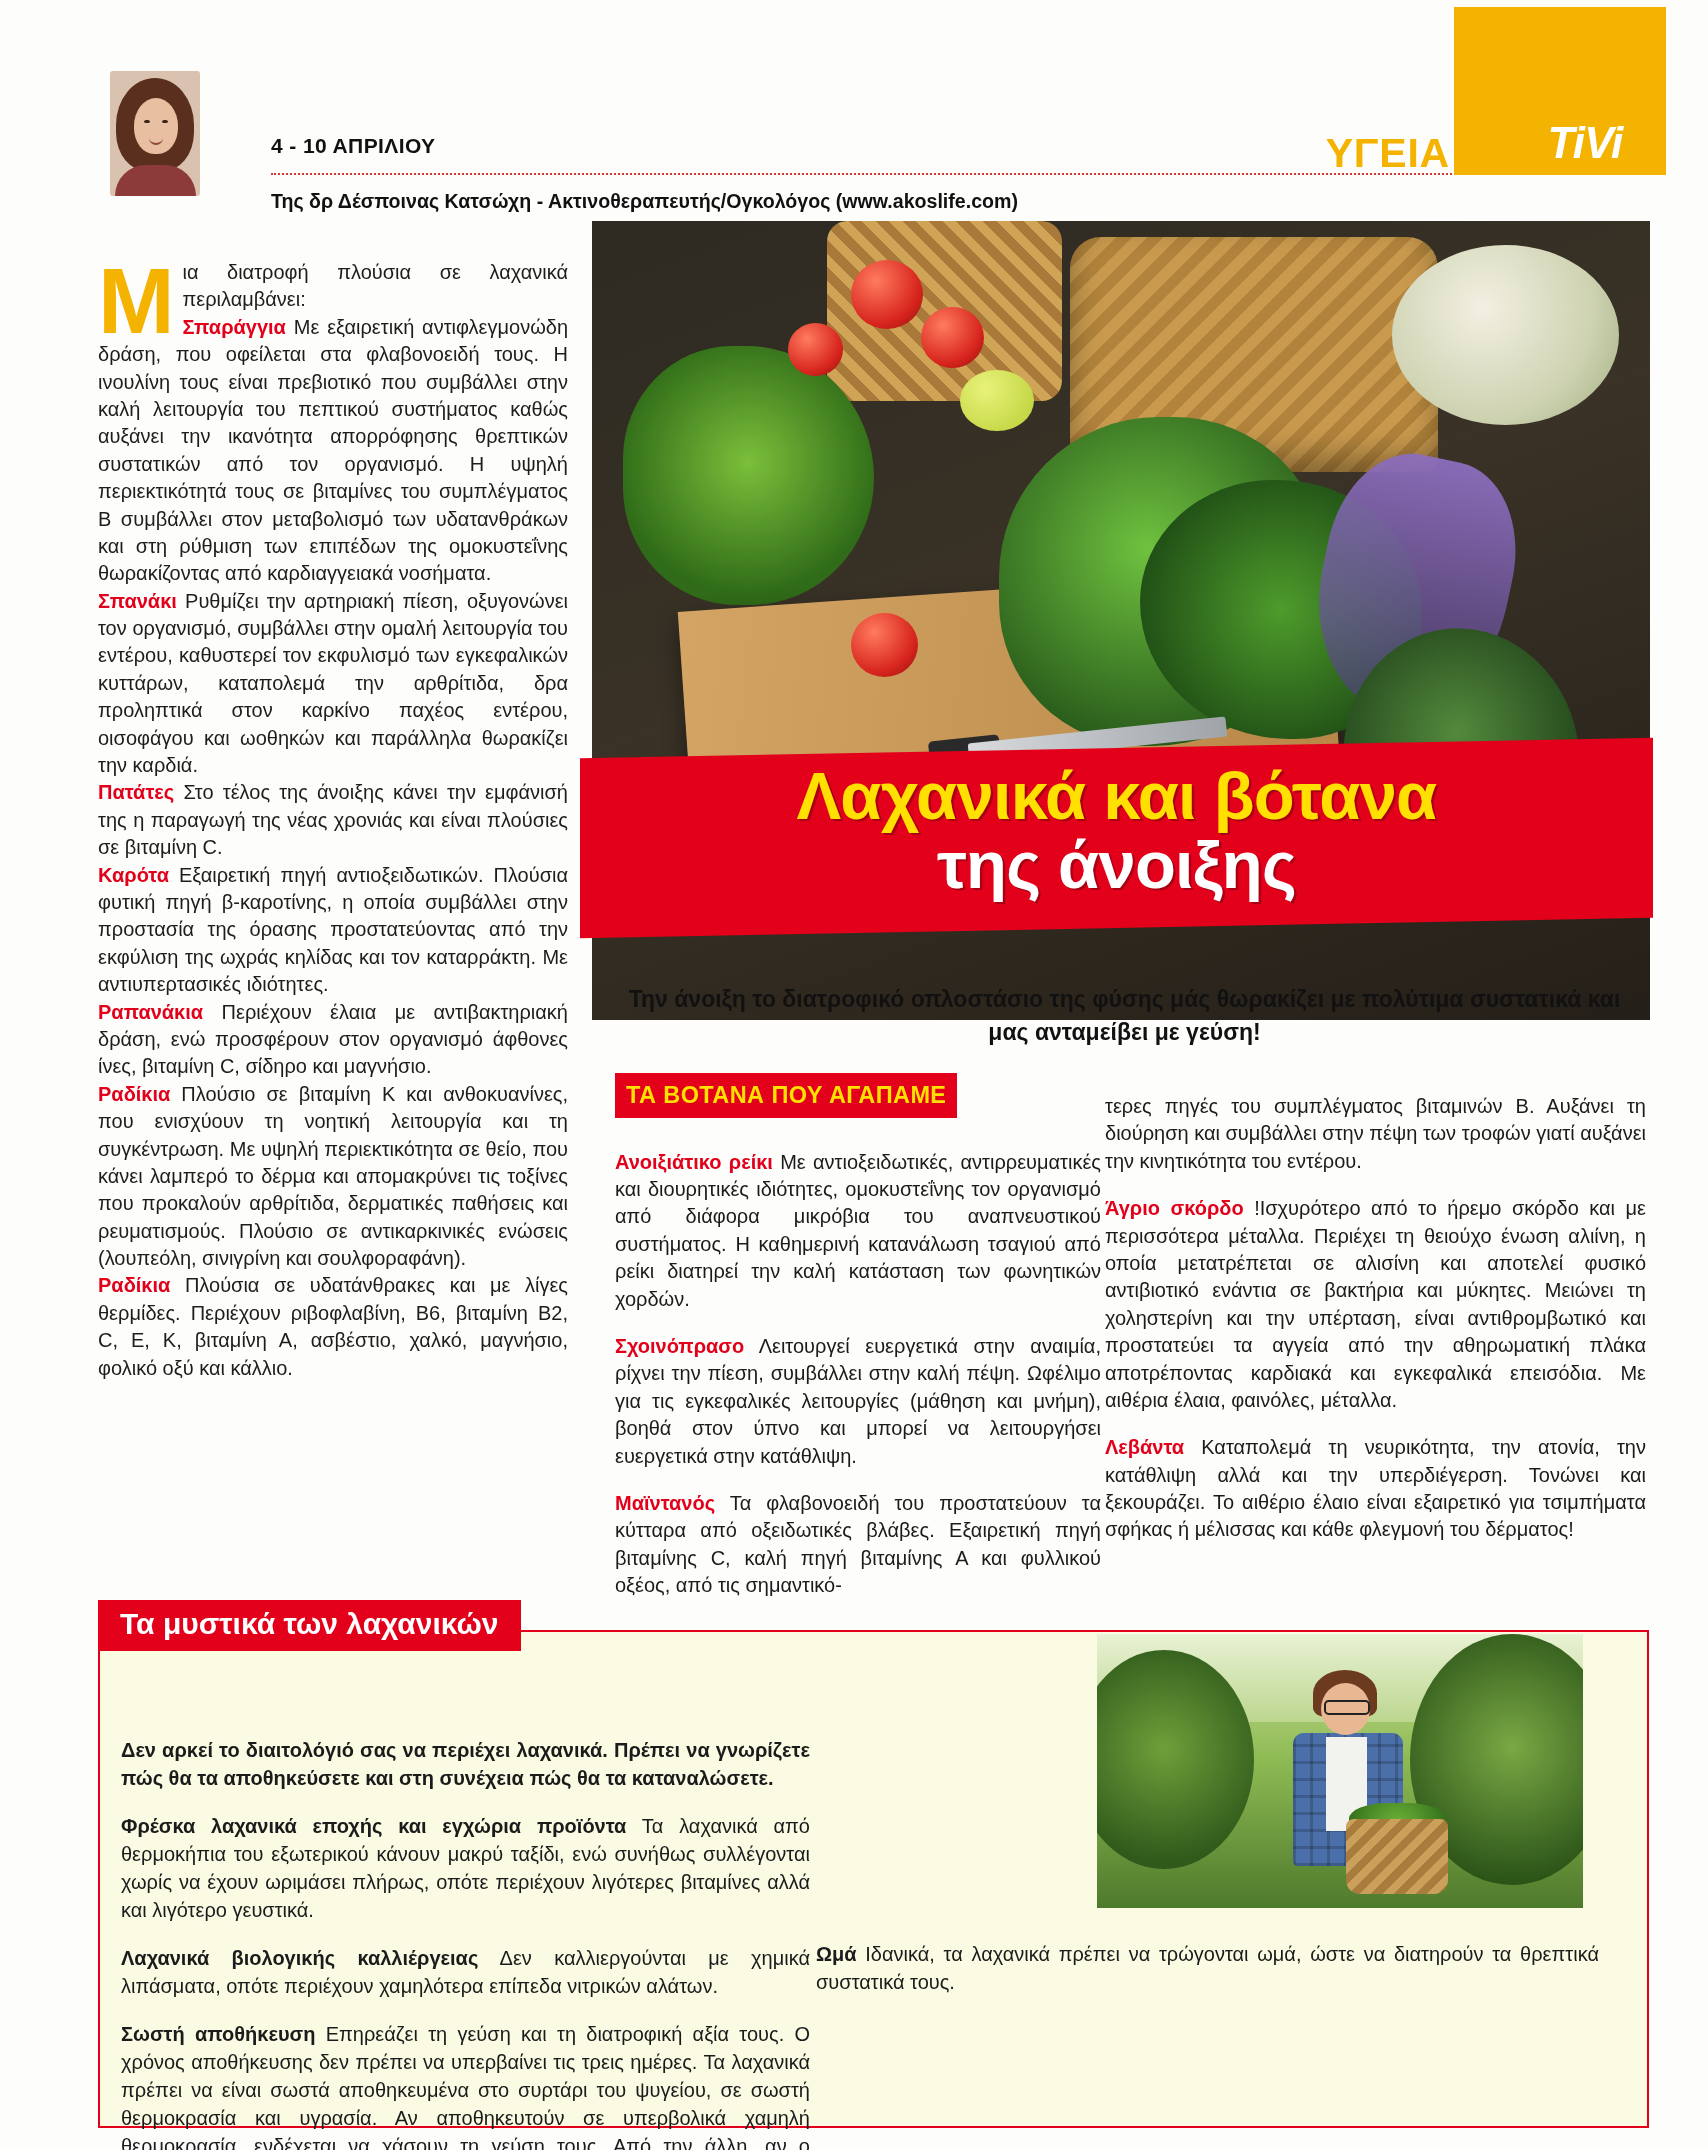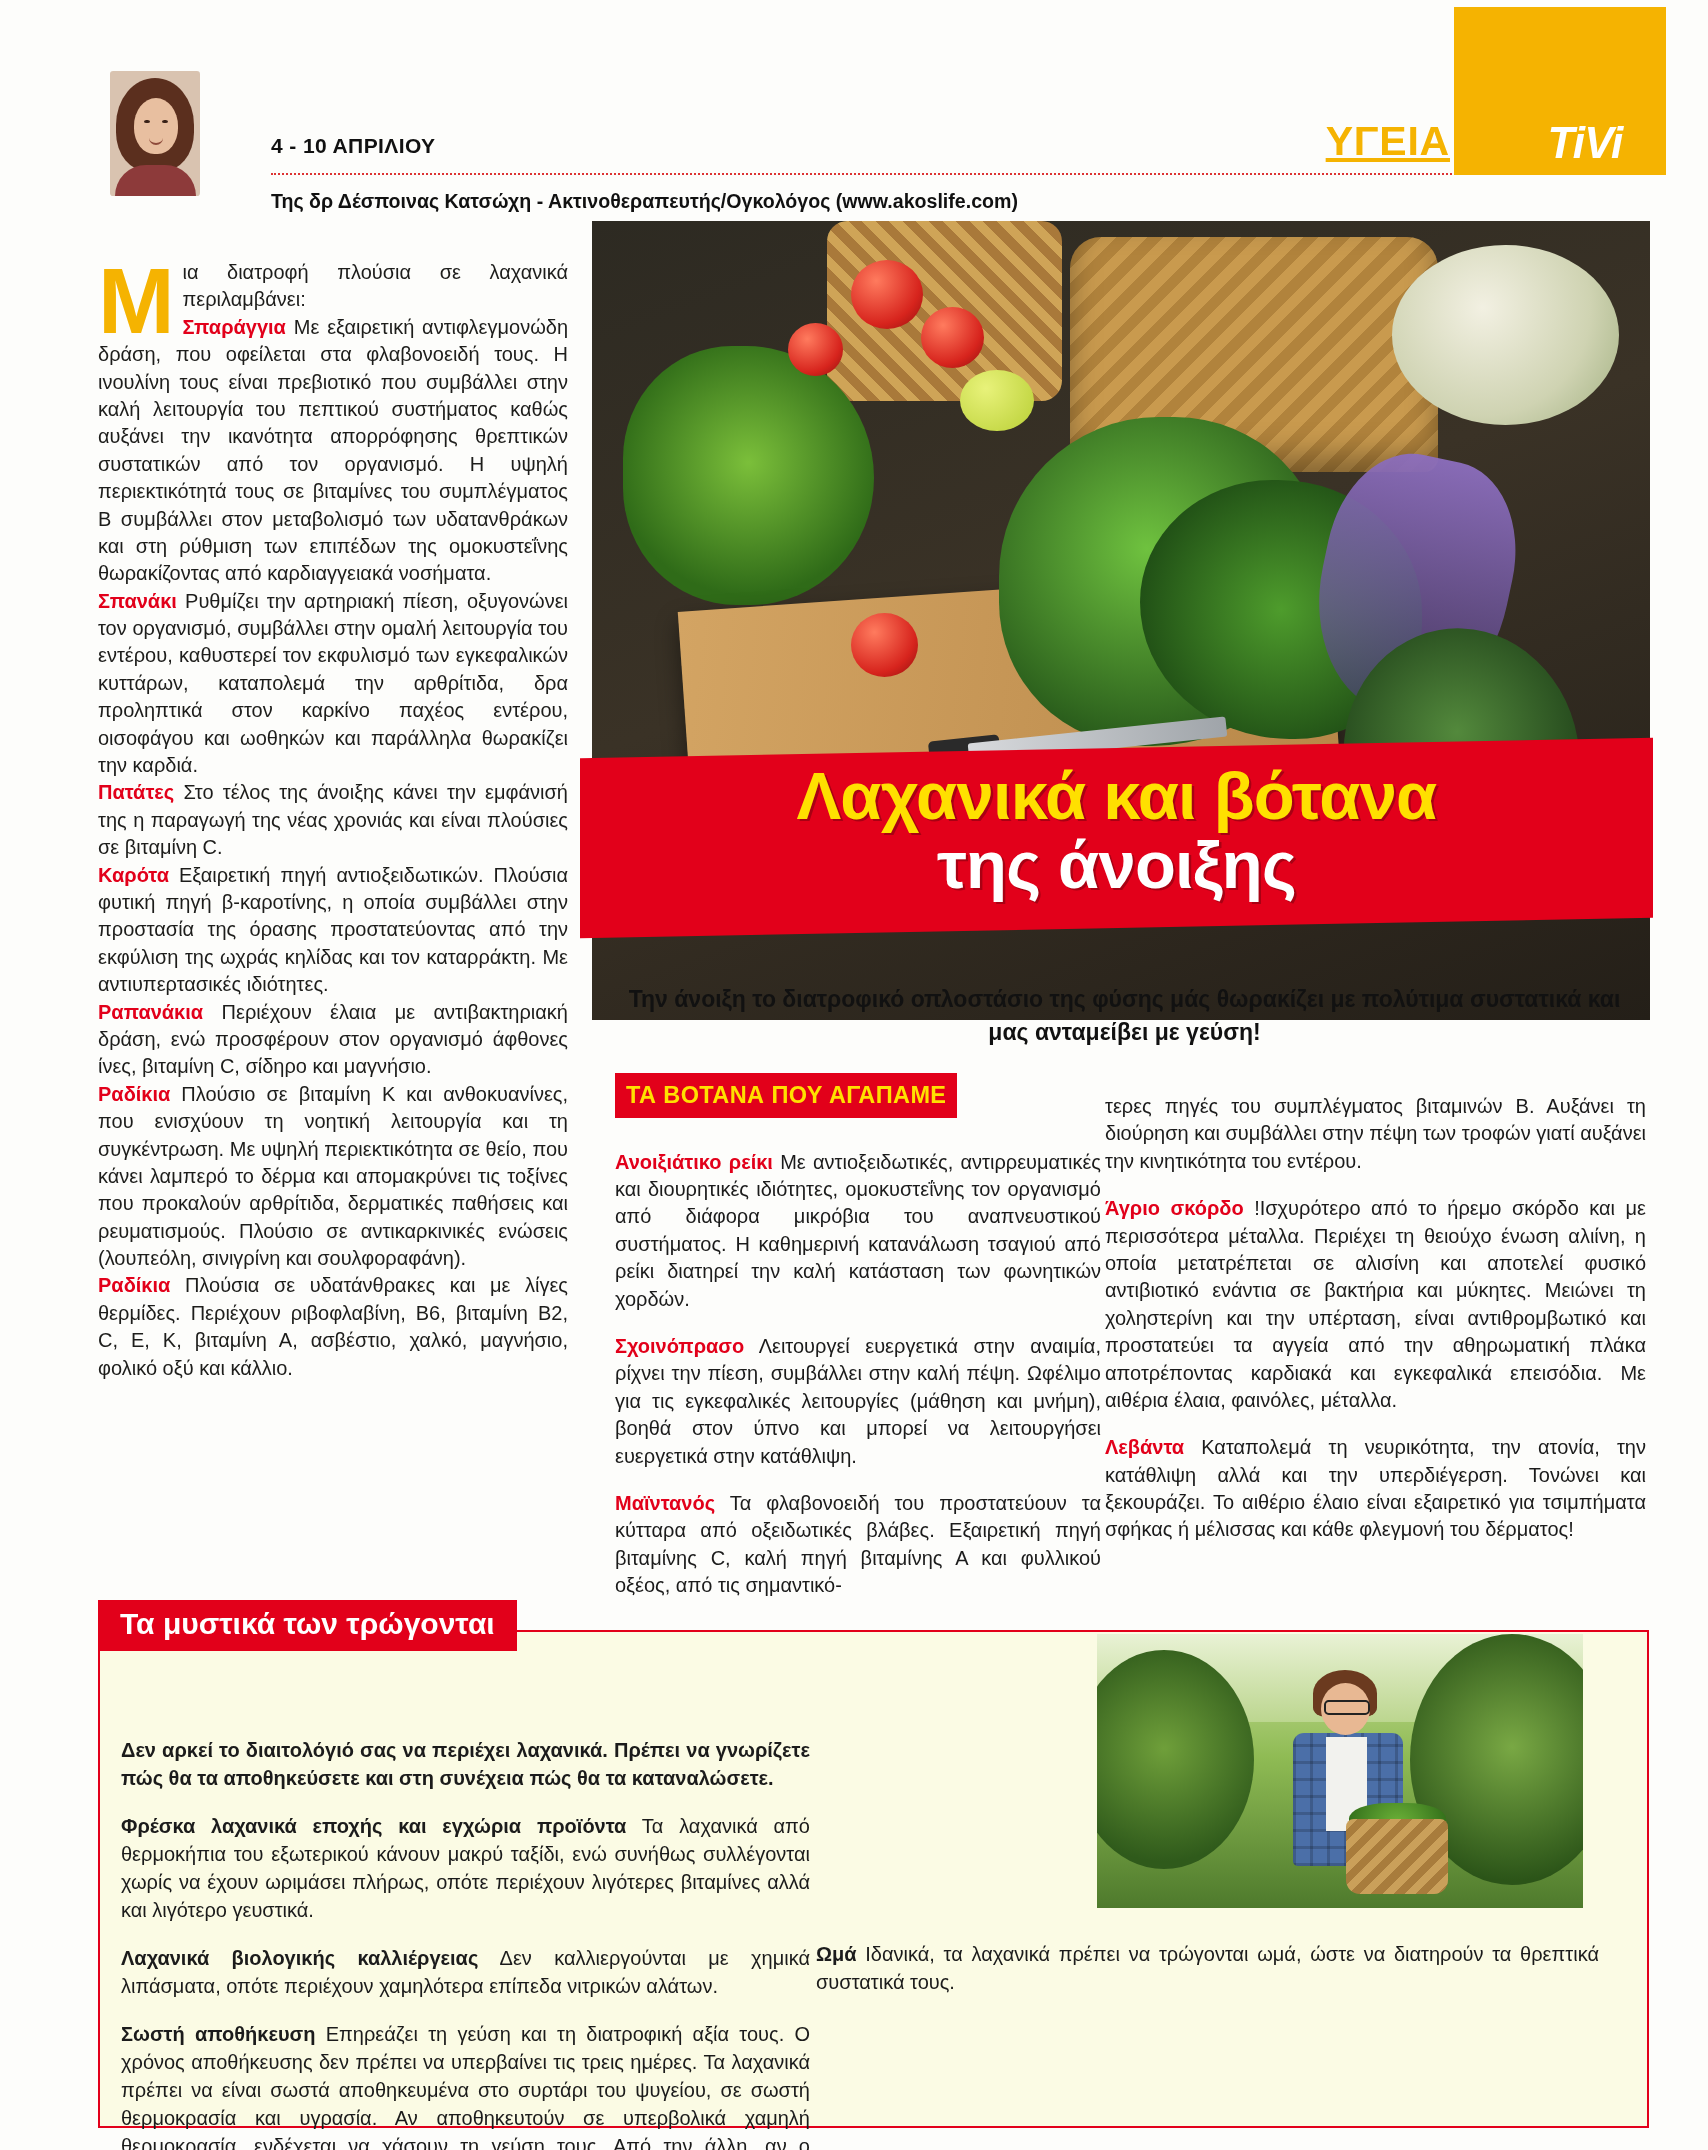--- a/index.html
+++ b/index.html
@@ -90,26 +90,25 @@
     color: #111;
   }
   .ygeia-logo {
     position: absolute;
     right: -19.6px; top: -17px;
     width: 212px; height: 168px;
     background: #f5b301;
   }
   .ygeia-text {
     position: absolute;
-    right: 196px; top: 94px;
+    right: 196px; top: 106px;
     font-size: 41px;
     font-weight: bold;
     color: #f5b301;
     letter-spacing: 0.8px;
-    text-decoration: underline;
   }
   .tivi-text {
     position: absolute;
     right: 23.5px; top: 94px;
     font-size: 44px;
     font-style: italic;
     font-weight: bold;
     color: #ffffff;
     letter-spacing: -0.8px;
     text-align: right;
@@ -465,21 +464,21 @@
     <p><span class="kw">Μαϊντανός</span> <span>Τα φλαβονοειδή του προστατεύουν τα κύτταρα από οξειδωτικές βλάβες. Εξαιρετική πηγή βιταμίνης C, καλή πηγή βιταμίνης Α και φυλλικού οξέος, από τις σημαντικό-</span></p>
   </div>
 
   <div class="col3">
     <p>τερες πηγές του συμπλέγματος βιταμινών Β. Αυξάνει τη διούρηση και συμβάλλει στην πέψη των τροφών γιατί αυξάνει την κινητικότητα του εντέρου.</p>
     <p><span class="kw">Άγριο σκόρδο</span> <span>!Ισχυρότερο από το ήρεμο σκόρδο και με περισσότερα μέταλλα. Περιέχει τη θειούχο ένωση αλιίνη, η οποία μετατρέπεται σε αλισίνη και αποτελεί φυσικό αντιβιοτικό ενάντια σε βακτήρια και μύκητες. Μειώνει τη χοληστερίνη και την υπέρταση, είναι αντιθρομβωτικό και προστατεύει τα αγγεία από την αθηρωματική πλάκα αποτρέποντας καρδιακά και εγκεφαλικά επεισόδια. Με αιθέρια έλαια, φαινόλες, μέταλλα.</span></p>
     <p><span class="kw">Λεβάντα</span> <span>Καταπολεμά τη νευρικότητα, την ατονία, την κατάθλιψη αλλά και την υπερδιέγερση. Τονώνει και ξεκουράζει. Το αιθέριο έλαιο είναι εξαιρετικό για τσιμπήματα σφήκας ή μέλισσας και κάθε φλεγμονή του δέρματος!</span></p>
   </div>
 
   <div class="secrets"></div>
-  <div class="secrets-title">Τα μυστικά των τρώγονται</div>
+  <div class="secrets-title">Τα μυστικά των λαχανικών</div>
 
   <div class="garden-photo">
     <div class="sky"></div>
     <div class="bush-l"></div>
     <div class="bush-r"></div>
     <div class="woman-shirt"></div>
     <div class="woman-top"></div>
     <div class="woman-hair"></div>
     <div class="woman-head"></div>
     <div class="glasses"></div>

